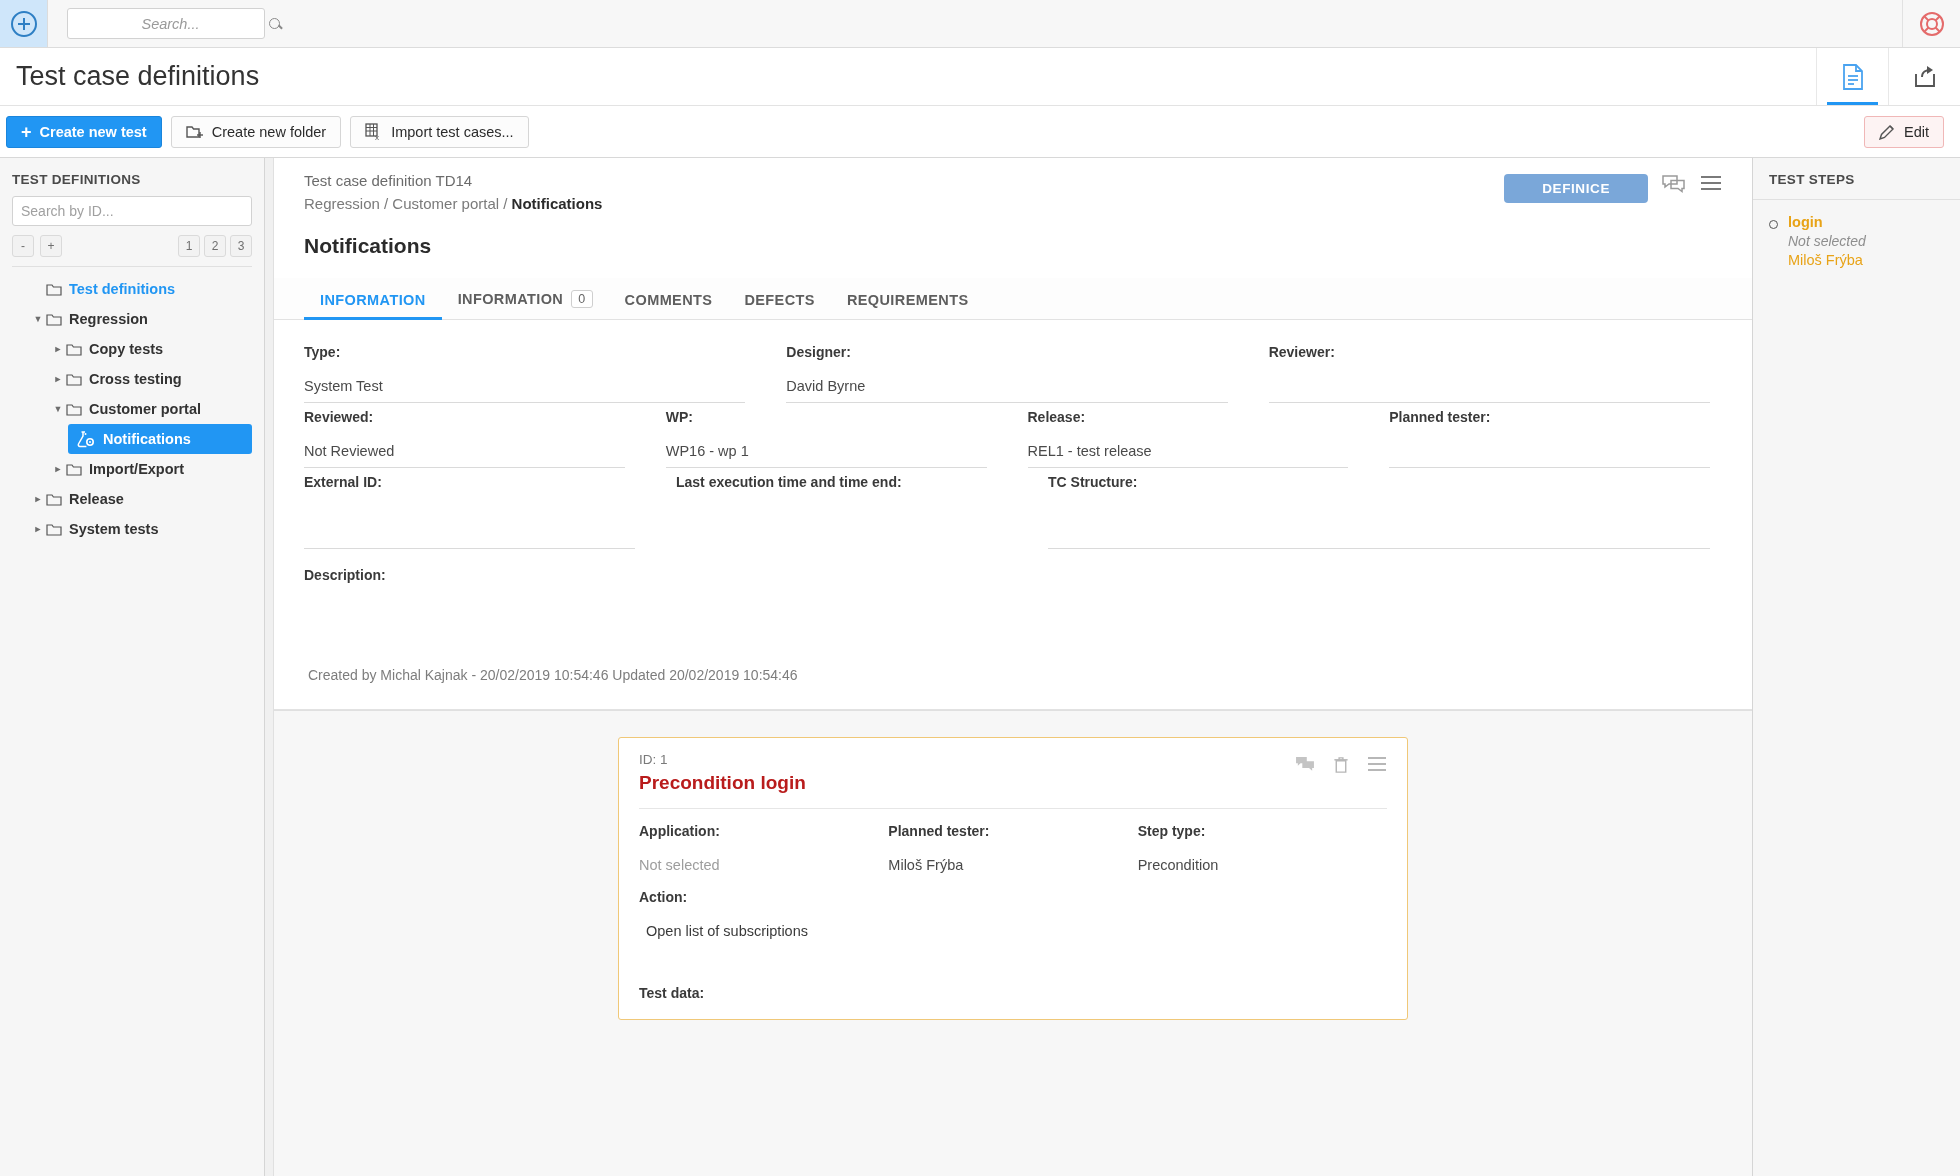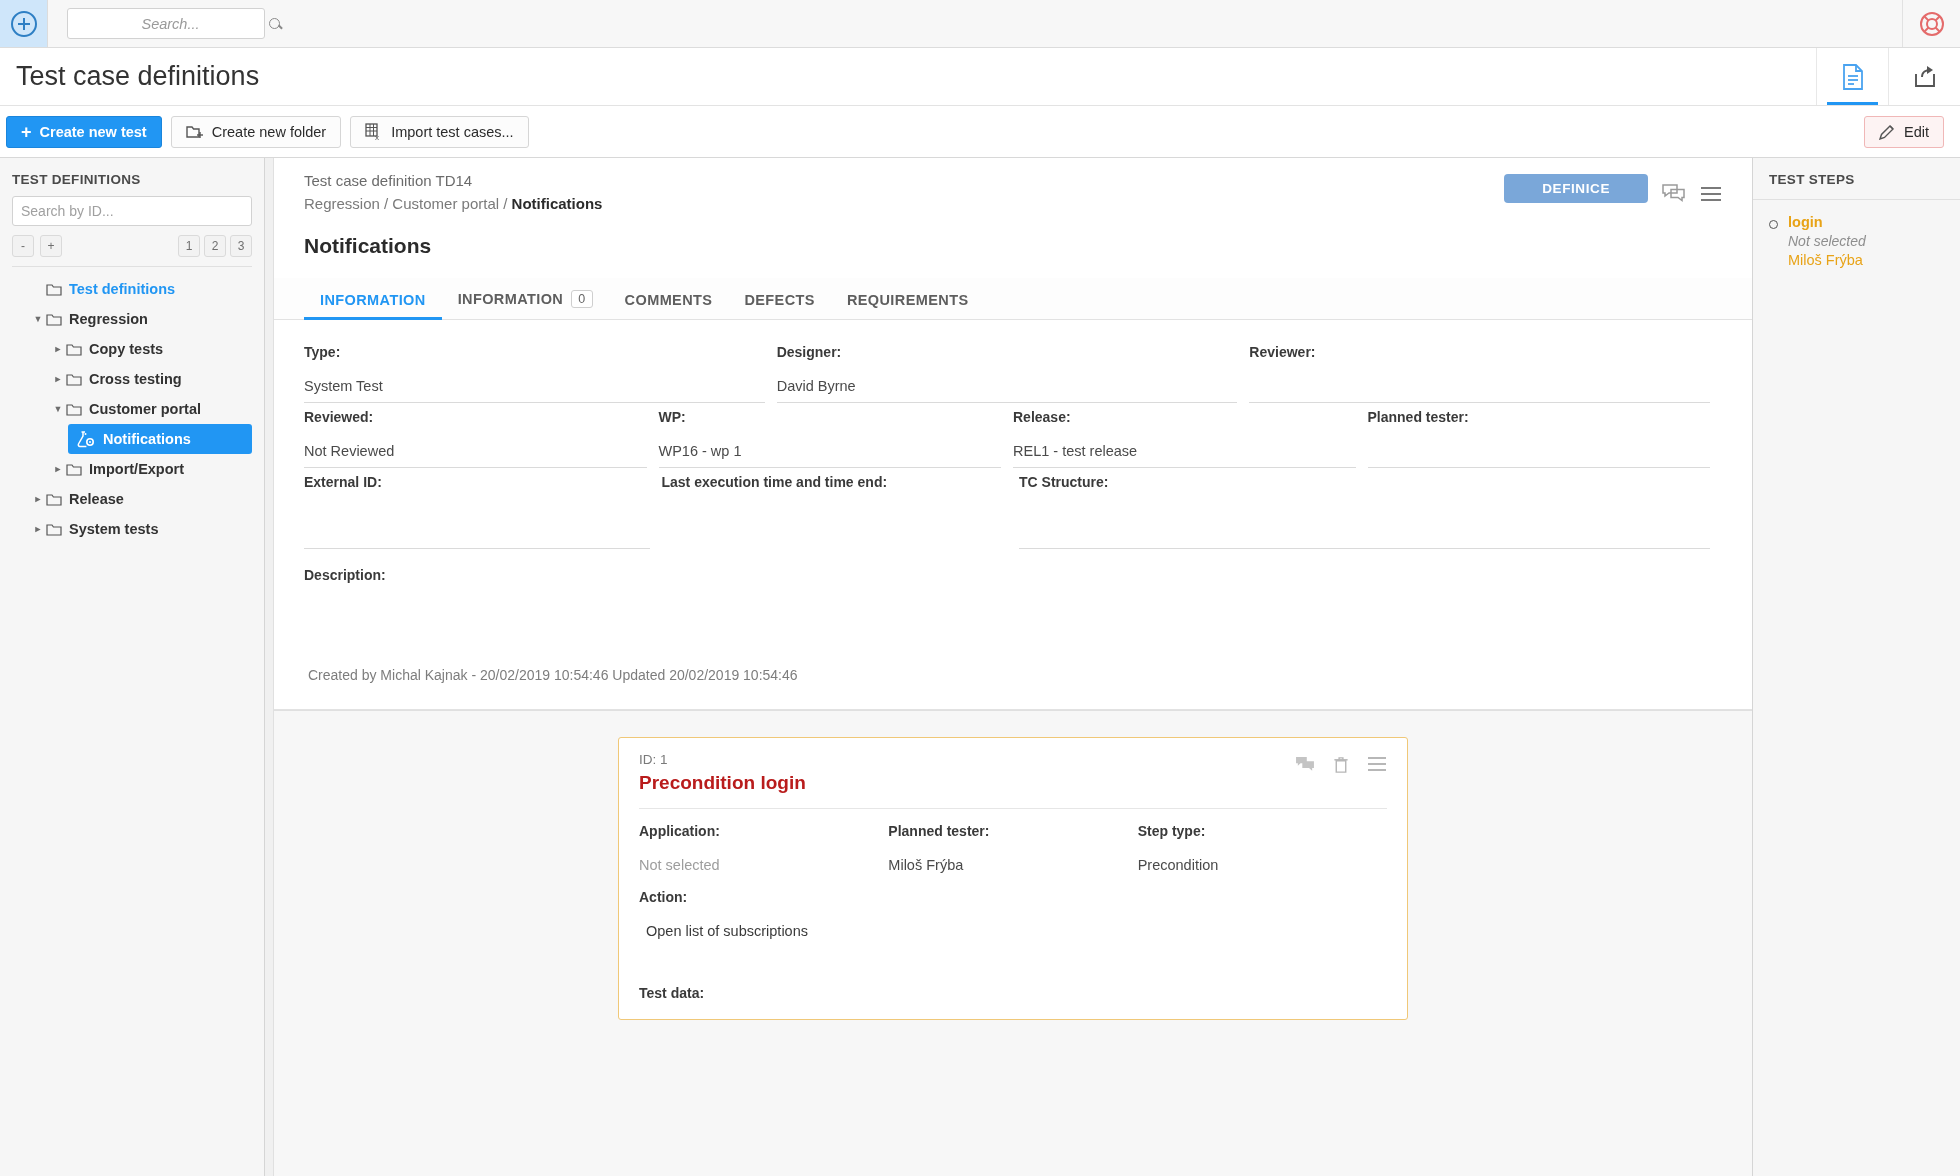--- a/index.html
+++ b/index.html
@@ -158,21 +158,21 @@
             border-right: 1px solid #d5d5d5; background:#fff; }
   .center-scroll-gutter {
     width: 9px; background: #f0f0f0; border-right: 1px solid #e0e0e0; flex: none;
   }
   .detail-top { background: #fff; padding: 14px 30px 0 30px; }
   .crumb-line { display: flex; align-items: flex-start; }
   .crumb-left { flex: 1; }
   .tcdef { font-size: 15px; color: #6b6b6b; }
   .breadcrumb { font-size: 15px; color: #7a7a7a; margin-top: 6px; }
   .breadcrumb b { color: #2b2b2b; }
-  .crumb-right { display: flex; align-items: flex-end; gap: 14px; padding-top: 2px; }
+  .crumb-right { display: flex; align-items: flex-start; gap: 14px; padding-top: 2px; }
   .definice {
     background: #7aa7d9; color: #fff; font-weight: bold; font-size: 13.5px;
     letter-spacing: .6px; padding: 7px 38px; border-radius: 4px; cursor: pointer;
   }
   .h-title {
     font-size: 21px; font-weight: bold; color: #2b2b2b; margin: 22px 0 0 0;
   }
 
   .tabs {
     display: flex; align-items: flex-end; gap: 0;
@@ -191,21 +191,21 @@
   }
   .badge {
     border: 1px solid #cfcfcf; border-radius: 3px; padding: 1px 6px;
     font-size: 12.5px; color: #666; font-weight: normal; background: #fff;
   }
 
   .form {
     background: #fff; padding: 24px 30px 0 30px;
     border-bottom: 1px solid #e2e2e2; flex: none;
   }
-  .frow { display: flex; }
+  .frow { display: flex; gap: 29px; }
   .fcell { flex: 1; padding-right: 12px; padding-bottom: 6px; }
   .flab { font-size: 14px; font-weight: bold; color: #3a3a3a; }
   .fval {
     font-size: 14.5px; color: #4a4a4a; margin-top: 18px;
     border-bottom: 1px solid #dadada; padding-bottom: 6px; min-height: 25px;
   }
   .fval.noline { border-bottom: none; }
   .fcell.span2 { flex: 2; }
   .desc-block { padding-top: 12px; }
   .desc-body { height: 78px; }

